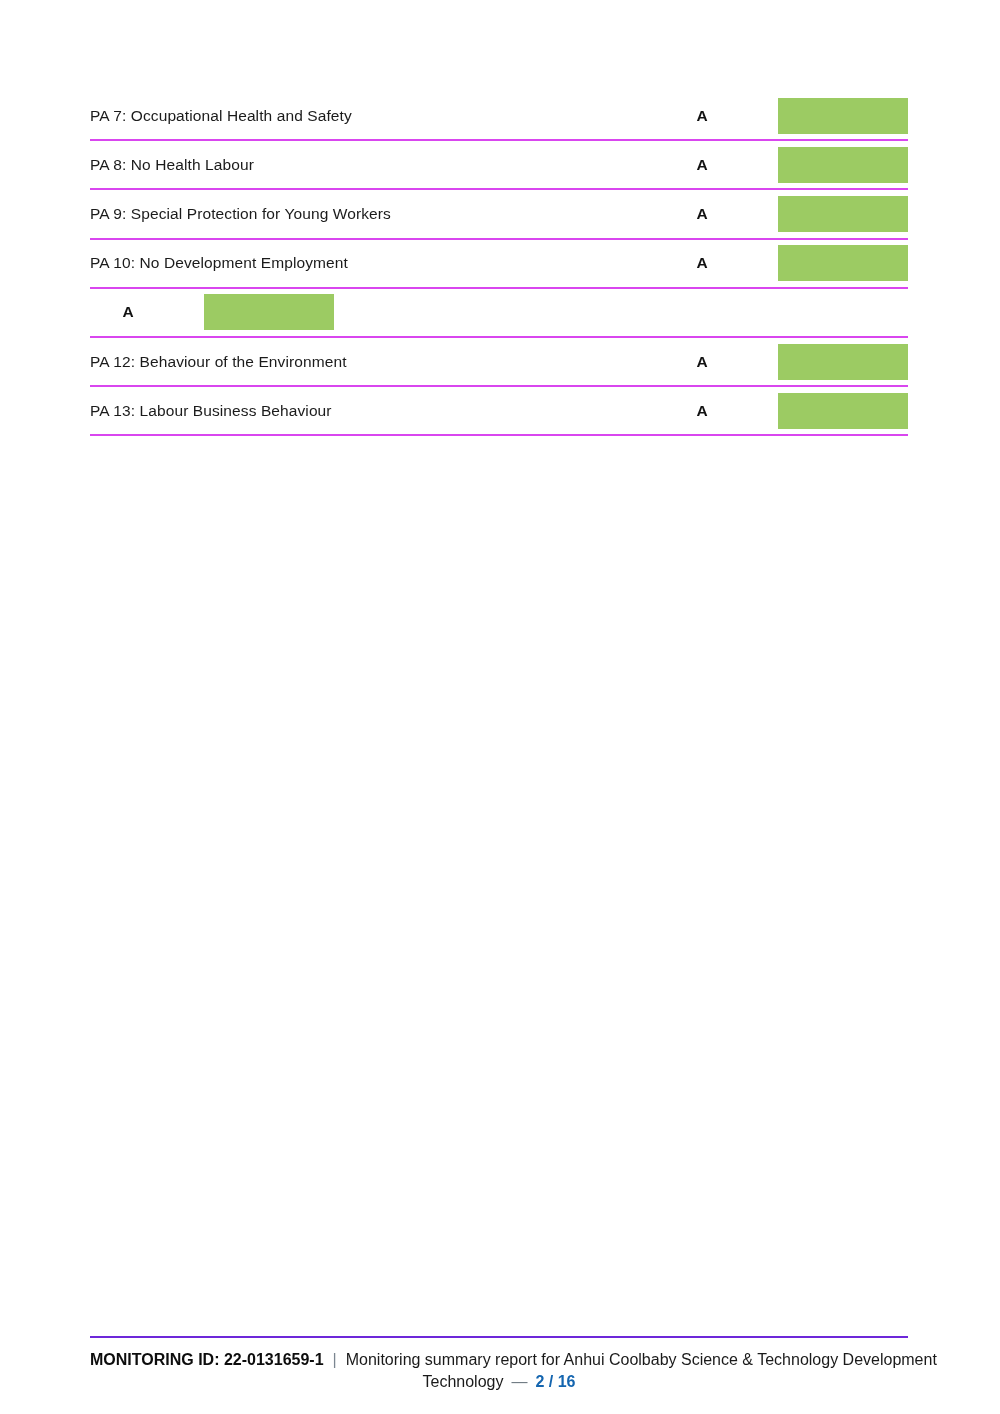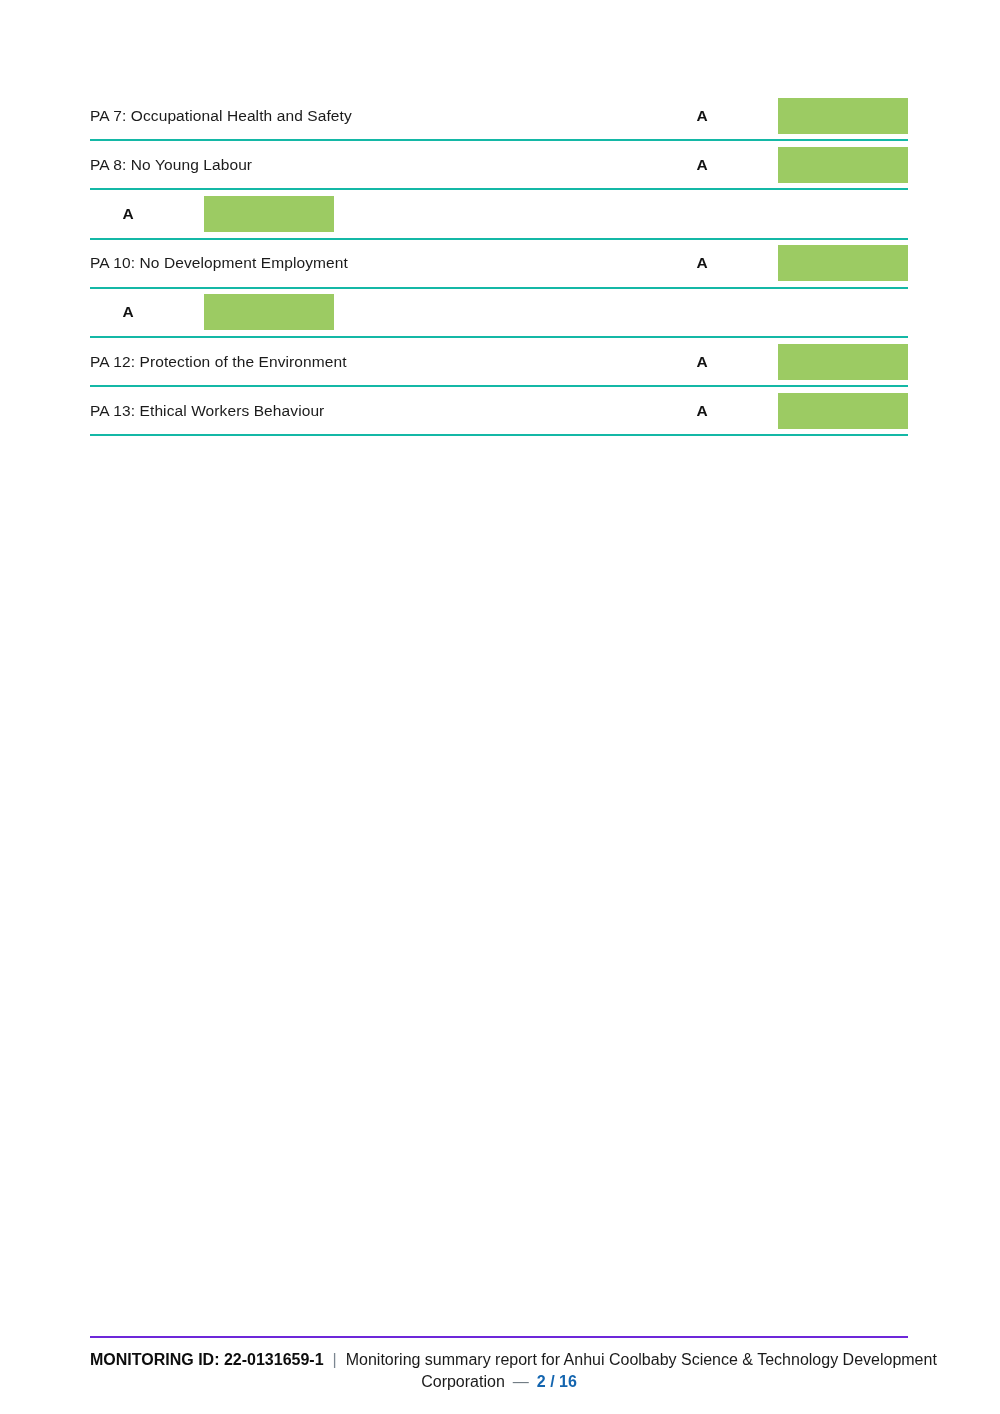--- a/index.html
+++ b/index.html
@@ -18,21 +18,21 @@
   .assessment-table {
     position: absolute;
     left: 90px;
     top: 92px;
     width: 818px;
   }
   .pa-row {
     height: 49.2px;
     display: flex;
     align-items: center;
-    border-bottom: 2px solid #14b8a6;
+    border-bottom: 2px solid #d946ef;
   }
   .pa-label {
     flex: 1;
     font-size: 15.5px;
     color: #1b1b1b;
     letter-spacing: 0.1px;
   }
   .pa-grade {
     width: 76px;
     text-align: center;
@@ -77,57 +77,58 @@
 
   <div class="assessment-table">
 
     <div class="pa-row">
       <span class="pa-label">PA 7: Occupational Health and Safety</span>
       <span class="pa-grade">A</span>
       <span class="pa-bar" style="background-color: rgb(156, 203, 99);"></span>
     </div>
 
     <div class="pa-row">
-      <span class="pa-label">PA 8: No Young Labour</span>
+      <span class="pa-label">PA 8: No Health Labour</span>
       <span class="pa-grade">A</span>
       <span class="pa-bar" style="background-color: rgb(156, 203, 99);"></span>
     </div>
 
     <div class="pa-row">
+      <span class="pa-label">PA 9: Special Protection for Young Workers</span>
       <span class="pa-grade">A</span>
       <span class="pa-bar" style="background-color: rgb(156, 203, 99);"></span>
     </div>
 
     <div class="pa-row">
       <span class="pa-label">PA 10: No Development Employment</span>
       <span class="pa-grade">A</span>
       <span class="pa-bar" style="background-color: rgb(156, 203, 99);"></span>
     </div>
 
     <div class="pa-row">
       <span class="pa-grade">A</span>
       <span class="pa-bar" style="background-color: rgb(156, 203, 99);"></span>
     </div>
 
     <div class="pa-row">
-      <span class="pa-label">PA 12: Protection of the Environment</span>
+      <span class="pa-label">PA 12: Behaviour of the Environment</span>
       <span class="pa-grade">A</span>
       <span class="pa-bar" style="background-color: rgb(156, 203, 99);"></span>
     </div>
 
     <div class="pa-row">
-      <span class="pa-label">PA 13: Ethical Workers Behaviour</span>
+      <span class="pa-label">PA 13: Labour Business Behaviour</span>
       <span class="pa-grade">A</span>
       <span class="pa-bar" style="background-color: rgb(156, 203, 99);"></span>
     </div>
 
   </div>
 
   <div class="footer">
     <div class="line">
       <span class="monitoring-id">MONITORING ID: 22-0131659-1</span><span class="footer-divider">|</span><span class="report-title">Monitoring summary report for Anhui Coolbaby Science &amp; Technology Development</span>
     </div>
     <div class="line">
-      <span class="report-title-wrap">Corporation</span><span class="footer-dash">—</span><span class="page-number" style="color: rgb(20, 101, 175);">2 / 16</span>
+      <span class="report-title-wrap">Technology</span><span class="footer-dash">—</span><span class="page-number" style="color: rgb(20, 101, 175);">2 / 16</span>
     </div>
   </div>
 
 </div>
 
 </body></html>

